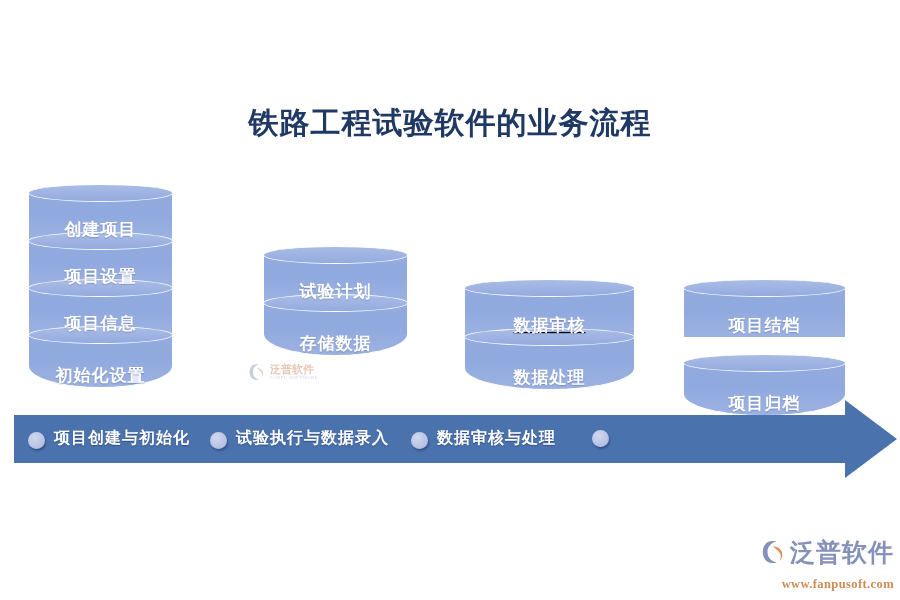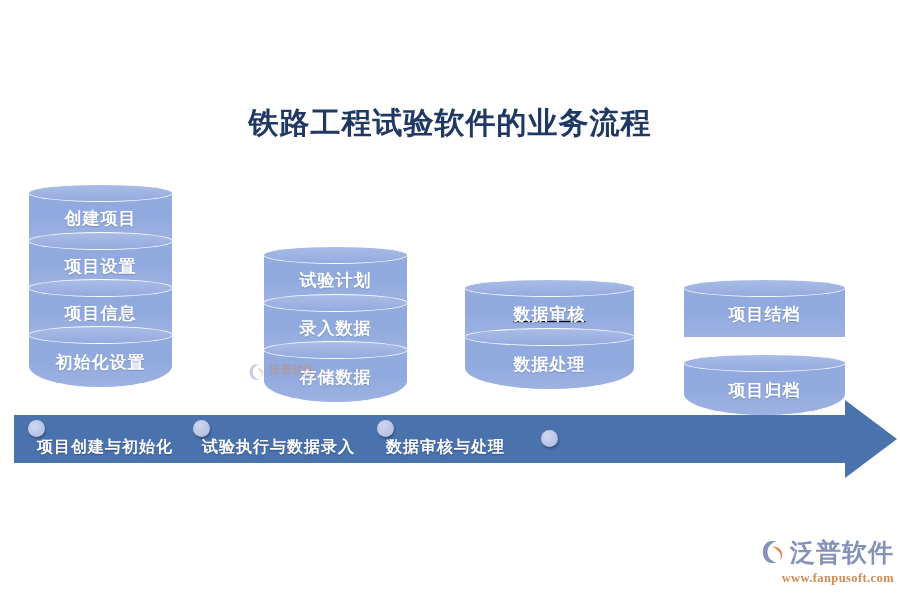--- a/index.html
+++ b/index.html
@@ -45,21 +45,21 @@
     flex-direction: column;
   }
 
   .seg {
     position: relative;
     box-sizing: border-box;
     background: linear-gradient(to bottom, #93abdf 0%, #90a9de 45%, #9db2e2 100%);
     border-left: 1px solid #ffffff;
     border-right: 1px solid #ffffff;
     display: flex;
-    align-items: center;
+    align-items: flex-end;
     justify-content: center;
   }
   
   .seg::before {
     content: "";
     position: absolute;
     left: -1px;
     right: -1px;
     top: -9px;
     height: 18px;
@@ -107,23 +107,22 @@
     position: absolute;
     left: 0;
     top: 15px;
     width: 831px;
     height: 47px;
     display: flex;
     align-items: center;
   }
   .arrow-item {
     display: flex;
-    align-items: flex-start;
-    white-space: nowrap;
-    flex-direction: column;
+    align-items: flex-end;
+    white-space: nowrap;
   }
   .bullet {
     width: 17px;
     height: 17px;
     border-radius: 50%;
     background: radial-gradient(circle at 38% 33%, #cfd8ee 0%, #b9c4e4 60%, #a9b6dd 100%);
     box-shadow: 1px 2px 2px rgba(25,45,85,0.45);
     flex: 0 0 auto;
   }
   .arrow-label {
@@ -191,21 +190,21 @@
     margin-left: 3px;
     white-space: nowrap;
     font-family: "Liberation Serif", "DejaVu Serif", serif;
   }
   #logo-url {
     font-size: 12.5px;
     font-weight: bold;
     color: #d08a54;
     letter-spacing: 0.4px;
     line-height: 14px;
-    margin-top: 5px;
+    margin-top: 11px;
     text-align: right;
     white-space: nowrap;
     font-family: "Liberation Serif", "DejaVu Serif", serif;
   }
 </style>
 </head>
 <body>
 
 <div id="canvas">
 
@@ -222,23 +221,20 @@
       <span class="seg-label">项目信息</span>
     </div>
     <div class="seg last" style="height:53px;">
       <span class="seg-label">初始化设置</span>
     </div>
   </div>
 
   <div class="stack" style="left:263px; top:255px; width:145px;">
     <div class="seg" style="height:48px;">
       <span class="seg-label">试验计划</span>
-    </div>
-    <div class="seg" style="height:47px;">
-      <span class="seg-label">录入数据</span>
     </div>
     <div class="seg last" style="height:53px;">
       <span class="seg-label">存储数据</span>
     </div>
   </div>
 
   <div class="stack" style="left:464px; top:288px; width:171px;">
     <div class="seg" style="height:49px;text-decoration:underline;">
       <span class="seg-label">数据审核</span>
     </div>

